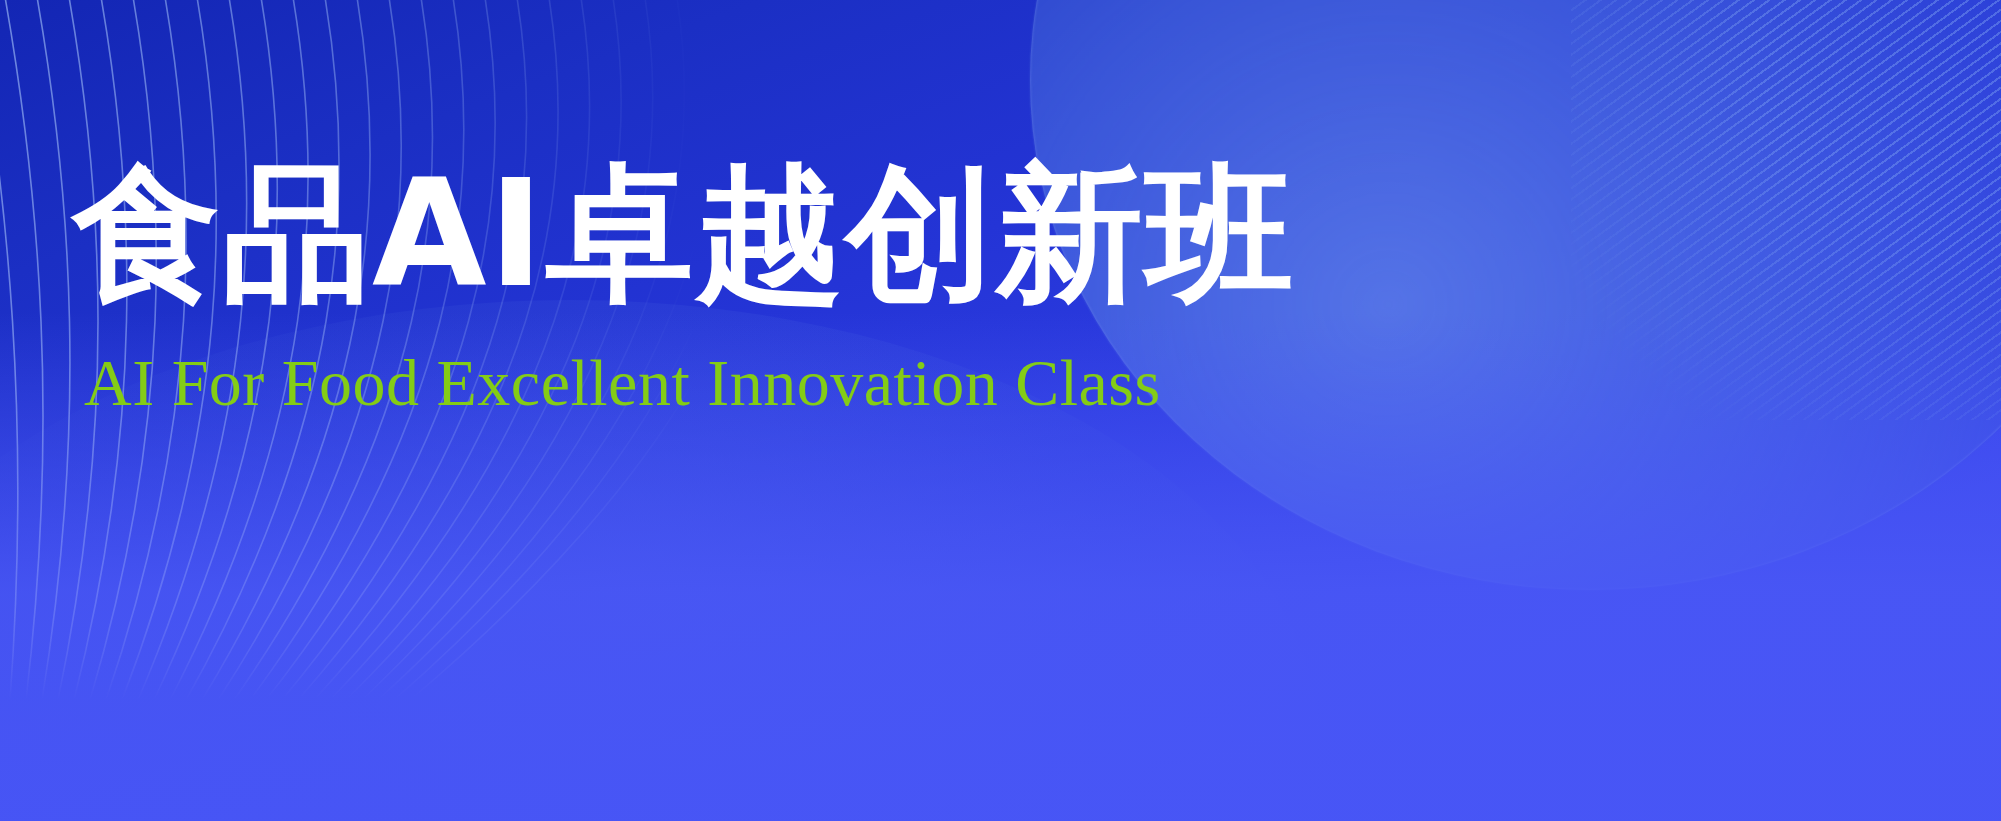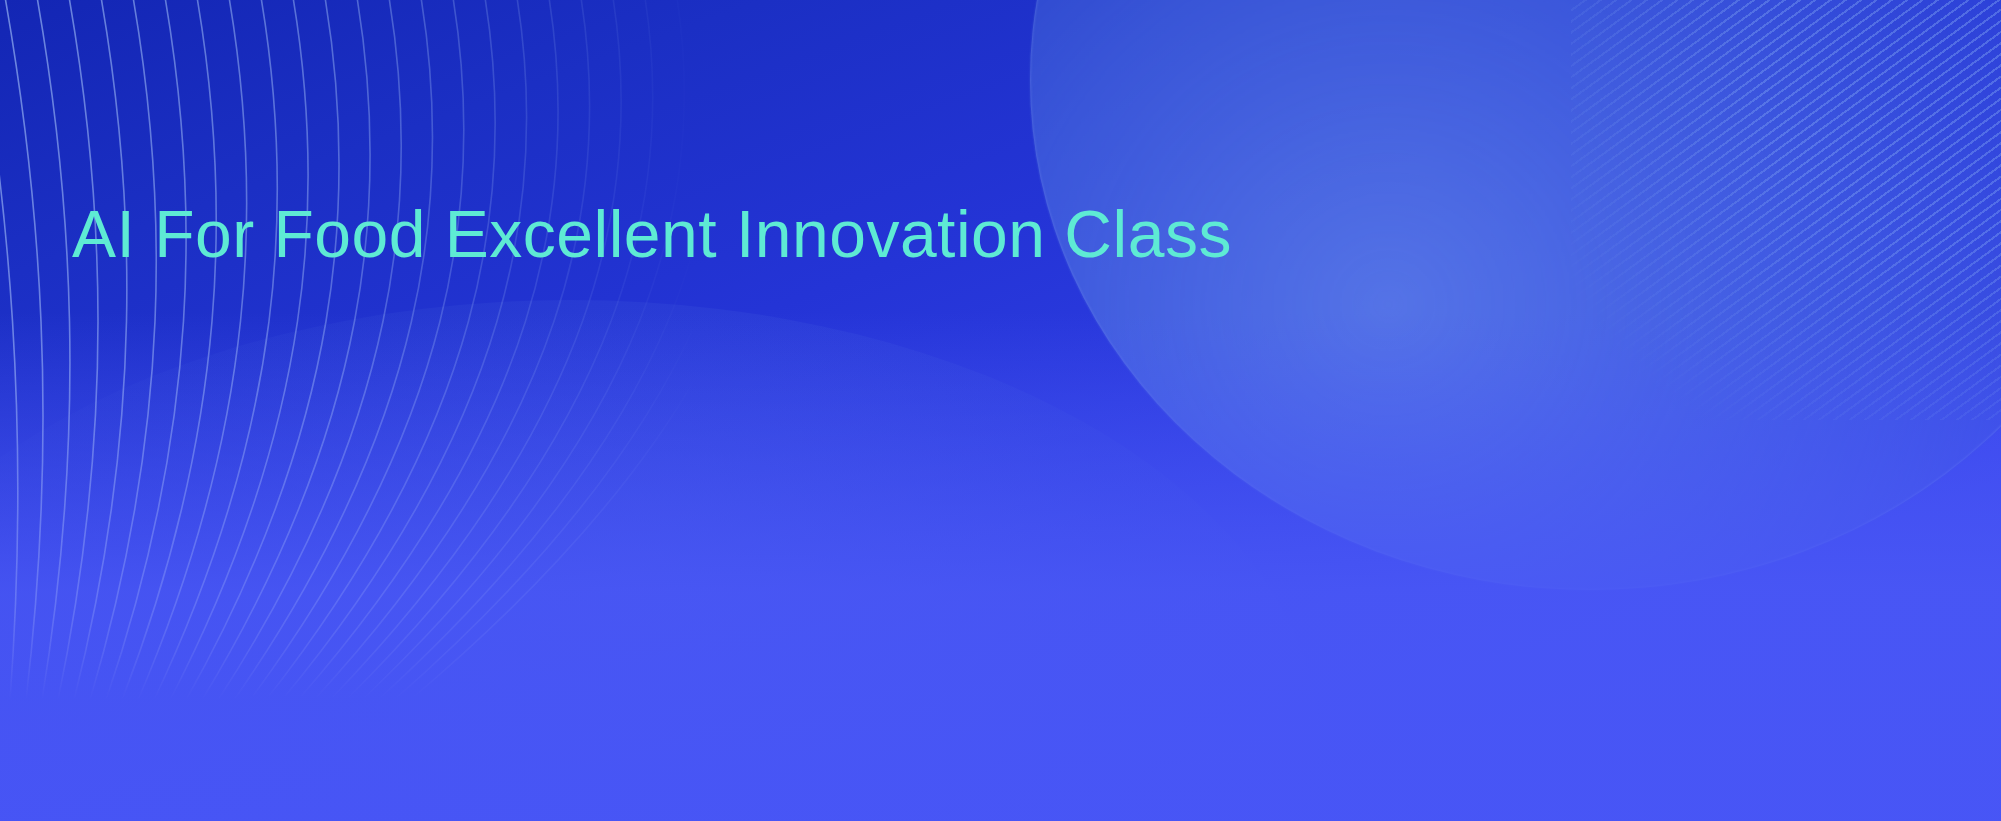--- a/index.html
+++ b/index.html
@@ -115,29 +115,29 @@
     margin: 0;
     color: #ffffff;
     font-size: 148px;
     line-height: 1.0;
     font-weight: 700;
     letter-spacing: 2px;
     white-space: nowrap;
     font-family: "DejaVu Sans", "Liberation Sans", sans-serif;
   }
   .subtitle-en {
-    margin: 0;
+    margin: 12px;
     margin-top: 40px;
-    color: #5eead4;
+    color: #84cc16;
     font-size: 66px;
     line-height: 1.05;
     font-weight: 400;
     letter-spacing: 0.5px;
     white-space: nowrap;
-    font-family: Liberation Sans, sans-serif;
+    font-family: Liberation Serif, serif;
   }
 </style>
 </head>
 <body>
 
 <div id="banner">
 
   <div class="bg-base"></div>
   <div class="bg-sweep"></div>
   <div class="bg-ellipse"></div>
@@ -188,16 +188,17 @@
       <path d="M 674 -20 C 714 200, 646 430, 362 700"></path>
       <path d="M 706 -20 C 746 200, 674 430, 378 700"></path>
       <path d="M 738 -20 C 778 200, 702 430, 394 700"></path>
       <path d="M 770 -20 C 810 200, 730 430, 410 700"></path>
     </g>
   </svg>
 
   <div class="hatch"></div>
 
   <div class="text-block">
+    <h1 class="title-cn">食品AI卓越创新班</h1>
     <p class="subtitle-en">AI For Food Excellent Innovation Class</p>
   </div>
 
 </div>
 
 </body></html>

